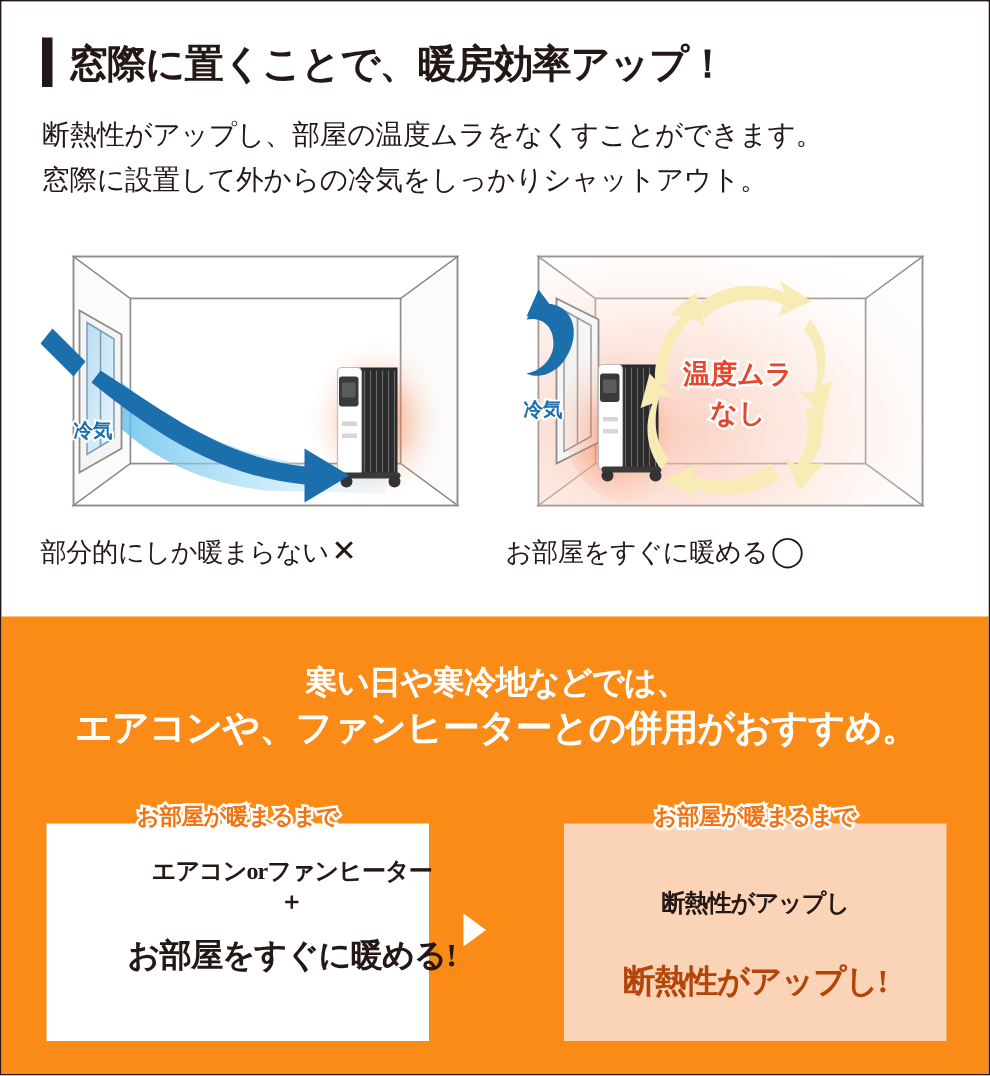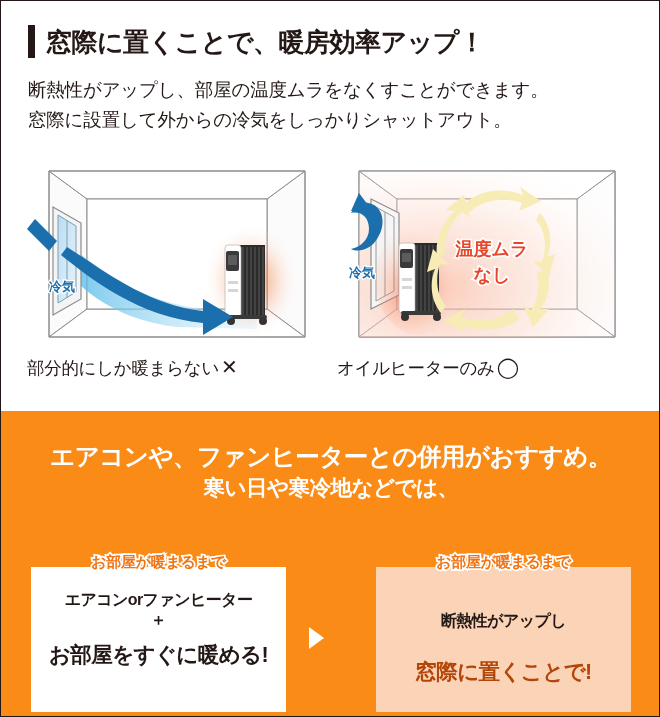--- a/index.html
+++ b/index.html
@@ -119,23 +119,24 @@
     letter-spacing: -0.5px;
     line-height: 1.33;
     white-space: nowrap;
   }
   .promo-line-1 { font-size: 21.5px; }
   .promo-line-2 { font-size: 24.5px; }
 
   
   .cards {
     position: absolute;
-    left: 0; top: 142px;
+    left: 0; top: 124px;
     width: 524px;
     height: 160px;
+    font-family: Liberation Serif, serif;
   }
   .card {
     position: absolute;
     top: 14px;
     width: 255px;
     height: 145px;
     box-sizing: border-box;
   }
   .card-left  { left: 30px;  background: #ffffff; }
   .card-right { left: 375px; background: #FBD3B6; }
@@ -154,21 +155,21 @@
     -webkit-text-stroke: 3.4px #ffffff;
     paint-order: stroke fill;
     z-index: 3;
   }
   .card-body {
     position: absolute;
     left: 0;
     width: 255px;
     text-align: center;
   }
-  .card-left  .card-body { top: 22px; }
+  .card-left  .card-body { top: 22px; padding-left: 36px; }
   .card-right .card-body { top: 43px; }
 
   .card-sub {
     font-size: 16px;
     font-weight: bold;
     color: #231815;
     line-height: 1.32;
     letter-spacing: -0.6px;
     white-space: nowrap;
   }
@@ -376,51 +377,51 @@
 
             <path d="M100,98 C98,82 104,64 118,52 L109,51 L127,36 L133,59 L125,53
                      C112,64 106,82 108,96 Z"></path>
           </g>
 
           <text x="155" y="96" text-anchor="middle" font-family="Liberation Sans, sans-serif" font-size="18" font-weight="bold" fill="#E8462B" stroke="#ffffff" stroke-width="3.2" paint-order="stroke">温度ムラ</text>
           <text x="155" y="122" text-anchor="middle" font-family="Liberation Sans, sans-serif" font-size="18" font-weight="bold" fill="#E8462B" stroke="#ffffff" stroke-width="3.2" paint-order="stroke">なし</text>
         </svg>
 
         <div class="panel-caption">
-          <span>オイルヒーターのみ</span><span class="caption-mark">◯</span>
+          <span>お部屋をすぐに暖める</span><span class="caption-mark">◯</span>
         </div>
       </div>
 
     </div>
   </div>
 
   <div class="orange-section">
 
     <div class="promo">
+      <div class="promo-line promo-line-1">寒い日や寒冷地などでは、</div>
       <div class="promo-line promo-line-2">エアコンや、ファンヒーターとの併用がおすすめ。</div>
-      <div class="promo-line promo-line-1">寒い日や寒冷地などでは、</div>
     </div>
 
     <div class="cards">
 
       <div class="card card-left">
         <div class="card-badge">お部屋が暖まるまで</div>
         <div class="card-body">
           <div class="card-sub">エアコンorファンヒーター</div>
           <div class="card-plus">＋</div>
           <div class="card-main">お部屋をすぐに暖める!</div>
         </div>
       </div>
 
       <div class="card-arrow"></div>
 
       <div class="card card-right">
         <div class="card-badge">お部屋が暖まるまで</div>
         <div class="card-body">
           <div class="card-sub">断熱性がアップし</div>
-          <div class="card-main">窓際に置くことで!</div>
+          <div class="card-main">断熱性がアップし!</div>
         </div>
       </div>
 
     </div>
   </div>
 
 </div>
 
 </body></html>

